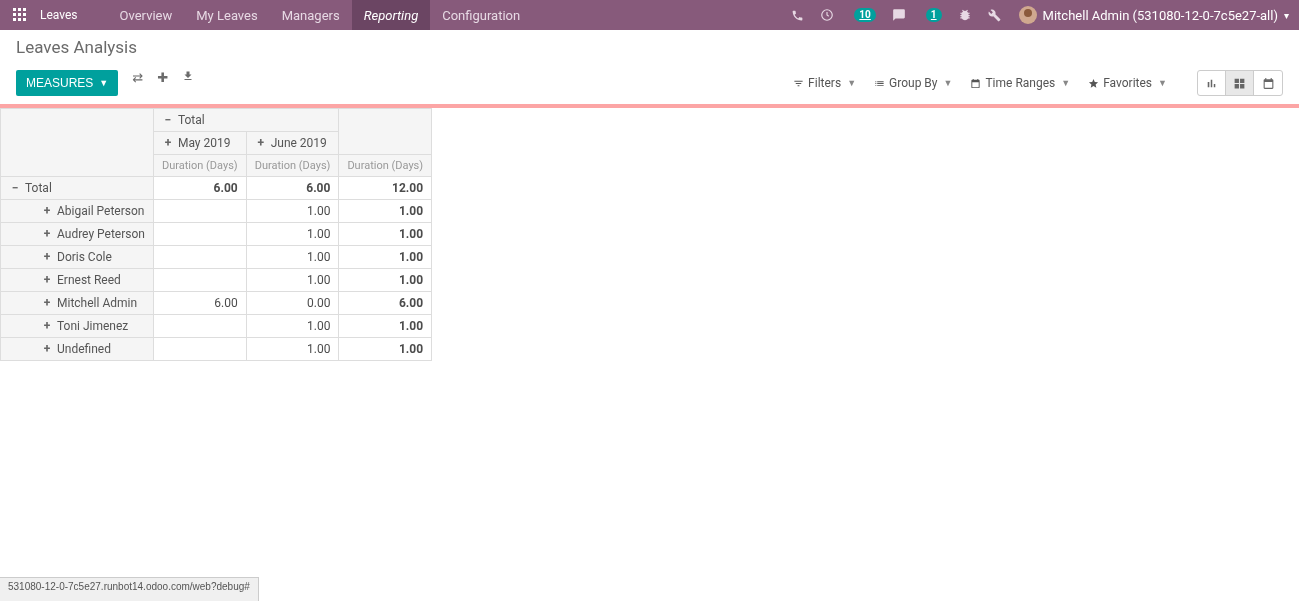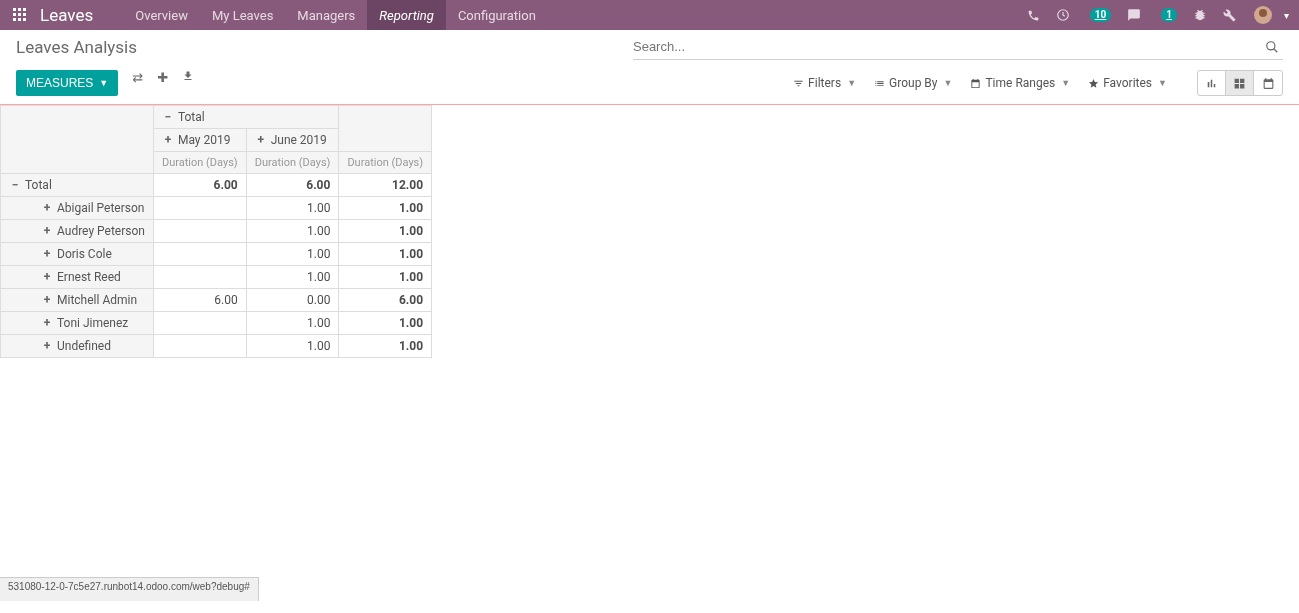--- a/index.html
+++ b/index.html
@@ -1,33 +1,33 @@
 <!DOCTYPE html>
 <html><head>
 <meta charset="utf-8">
 <style>
 * { box-sizing: border-box; margin: 0; padding: 0; }
 body { font-family: -apple-system, BlinkMacSystemFont, "Segoe UI", Roboto, "Helvetica Neue", Arial, sans-serif; font-size: 13px; color: #4c4c4c; background: #fff; width: 1299px; height: 613px; overflow: hidden; position: relative; }
 
 
 .navbar { background: #875a7b; height: 30px; display: flex; align-items: center; color: #fff; font-size: 13px; }
 .navbar .apps-icon { width: 40px; display: flex; align-items: center; justify-content: center; cursor: pointer; height: 30px; }
-.navbar .brand { font-size: 17px; font-weight: 400; margin-right: 30px; cursor: pointer; }
+.navbar .brand { font-size: 12px; font-weight: 400; margin-right: 30px; cursor: pointer; }
 .navbar .nav-item { padding: 0 12px; height: 30px; display: flex; align-items: center; cursor: pointer; color: #e7d9e4; }
 .navbar .nav-item.active { background: #6b4563; color: #fff; font-style: italic; }
 .navbar .spacer { flex: 1; }
 .navbar .right-item { padding: 0 8px; height: 30px; display: flex; align-items: center; cursor: pointer; position: relative; color: #e7d9e4; }
 .navbar .badge { background: #00a09d; color: #fff; border-radius: 8px; font-size: 10px; padding: 0 5px; margin-left: 20px; font-weight: bold; line-height: 14px; text-decoration: underline;}
 .navbar .user { padding: 0 10px; display: flex; align-items: center; cursor: pointer; }
 .navbar .avatar { width: 18px; height: 18px; border-radius: 50%; background: #d0a88f; margin-right: 6px; display:inline-block; position:relative; overflow:hidden;}
 .navbar .avatar::after{content:""; position:absolute; width:8px; height:8px; background:#8b5a3c; border-radius:50%; top:3px; left:5px;}
 .navbar .caret { margin-left: 6px; font-size: 10px; }
 
 
-.control-panel { border-bottom: 1px solid #fca5a5; }
+.control-panel { border-bottom: 4px solid #fca5a5; }
 .cp-top { display: flex; height: 34px; align-items: center; padding: 0 16px; }
 .cp-title { font-size: 17px; color: #6b6b6b; flex: 0 0 auto; margin-right: auto; }
 .search-wrap { flex: 1; max-width: 650px; margin-left: auto; display: flex; align-items: center; border-bottom: 1px solid #d0d0d0; height: 26px; }
 .search-input { border: none; outline: none; flex: 1; font-size: 13px; color: #888; background: transparent; }
 .search-icon { color: #666; font-size: 14px; cursor: pointer; padding: 0 4px; }
 
 .cp-bottom { display: flex; padding: 6px 16px 8px; }
 .btn-measures { background: #00a09d; color: #fff; border: none; padding: 5px 10px; font-size: 12px; cursor: pointer; display: flex; align-items: center; border-radius: 2px; font-weight: 500;}
 .btn-measures .caret-d { margin-left: 6px; font-size: 9px; }
 .toolbar-icons { display: flex; gap: 14px; margin-left: 14px; color: #6b6b6b; }
@@ -109,36 +109,28 @@
         <path d="M20 8h-2.8c-.5-.8-1.1-1.5-1.8-2l1.6-1.6-1.4-1.4-2 2c-.5-.1-1-.2-1.6-.2s-1.1.1-1.6.2l-2-2-1.4 1.4L8.6 6c-.7.5-1.3 1.2-1.8 2H4v2h2.1c-.1.3-.1.7-.1 1v1H4v2h2v1c0 .3 0 .7.1 1H4v2h2.8c1 1.8 3 3 5.2 3s4.2-1.2 5.2-3H20v-2h-2.1c.1-.3.1-.7.1-1v-1h2v-2h-2v-1c0-.3 0-.7-.1-1H20V8z"></path>
       </svg>
   </div>
   <div class="right-item">
     <svg width="13" height="13" viewBox="0 0 24 24" fill="#e7d9e4">
         <path d="M22.7 19l-9.1-9.1c.9-2.3.4-5-1.5-6.9-2-2-5-2.4-7.4-1.3L9 6 6 9 1.6 4.7C.4 7.1.9 10.1 2.9 12.1c1.9 1.9 4.6 2.4 6.9 1.5l9.1 9.1c.4.4 1 .4 1.4 0l2.3-2.3c.5-.4.5-1.1.1-1.4z"></path>
       </svg>
   </div>
   <div class="user">
     <span class="avatar"></span>
+    <span>Mitchell Admin (531080-12-0-7c5e27-all)</span>
     <span class="caret">▾</span>
   </div>
 </div>
 
 <div class="control-panel">
   <div class="cp-top">
     <div class="cp-title">Leaves Analysis</div>
-    <div class="search-wrap">
-      <input class="search-input" placeholder="Search..." style="">
-      <span class="search-icon">
-        <svg width="14" height="14" viewBox="0 0 24 24" fill="none" stroke="#666" stroke-width="2">
-            <circle cx="10" cy="10" r="7"></circle>
-            <line x1="21" y1="21" x2="15" y2="15"></line>
-          </svg>
-      </span>
-    </div>
   </div>
   <div class="cp-bottom">
     <button class="btn-measures">
       <span>MEASURES</span>
       <span class="caret-d">▼</span>
     </button>
     <div class="toolbar-icons">
       <span title="Flip axis">⇄</span>
       <span title="Expand all">✚</span>
       <span title="Download">

